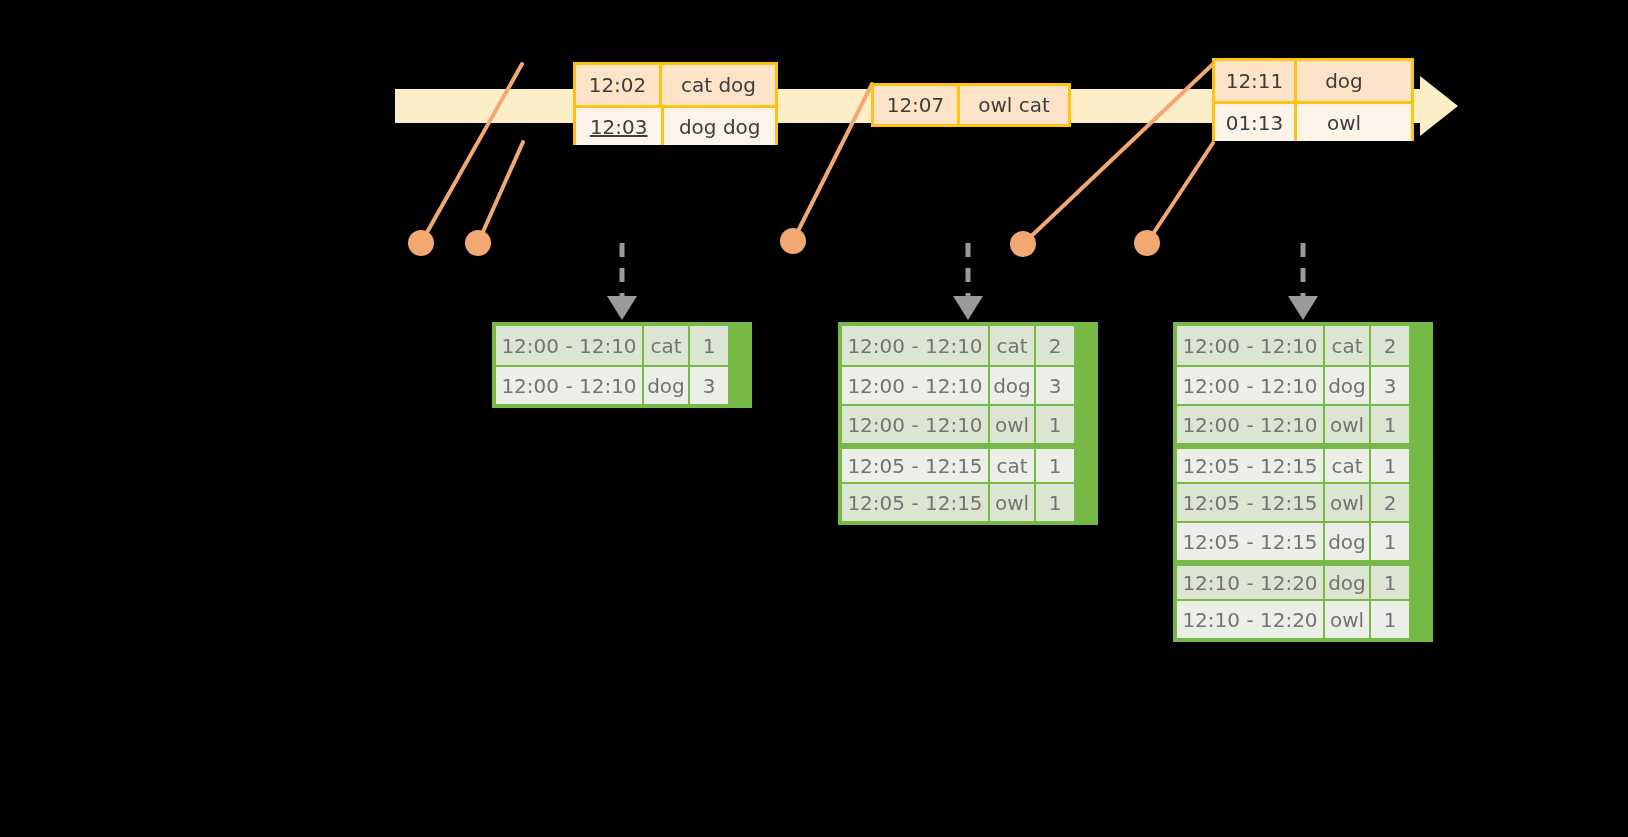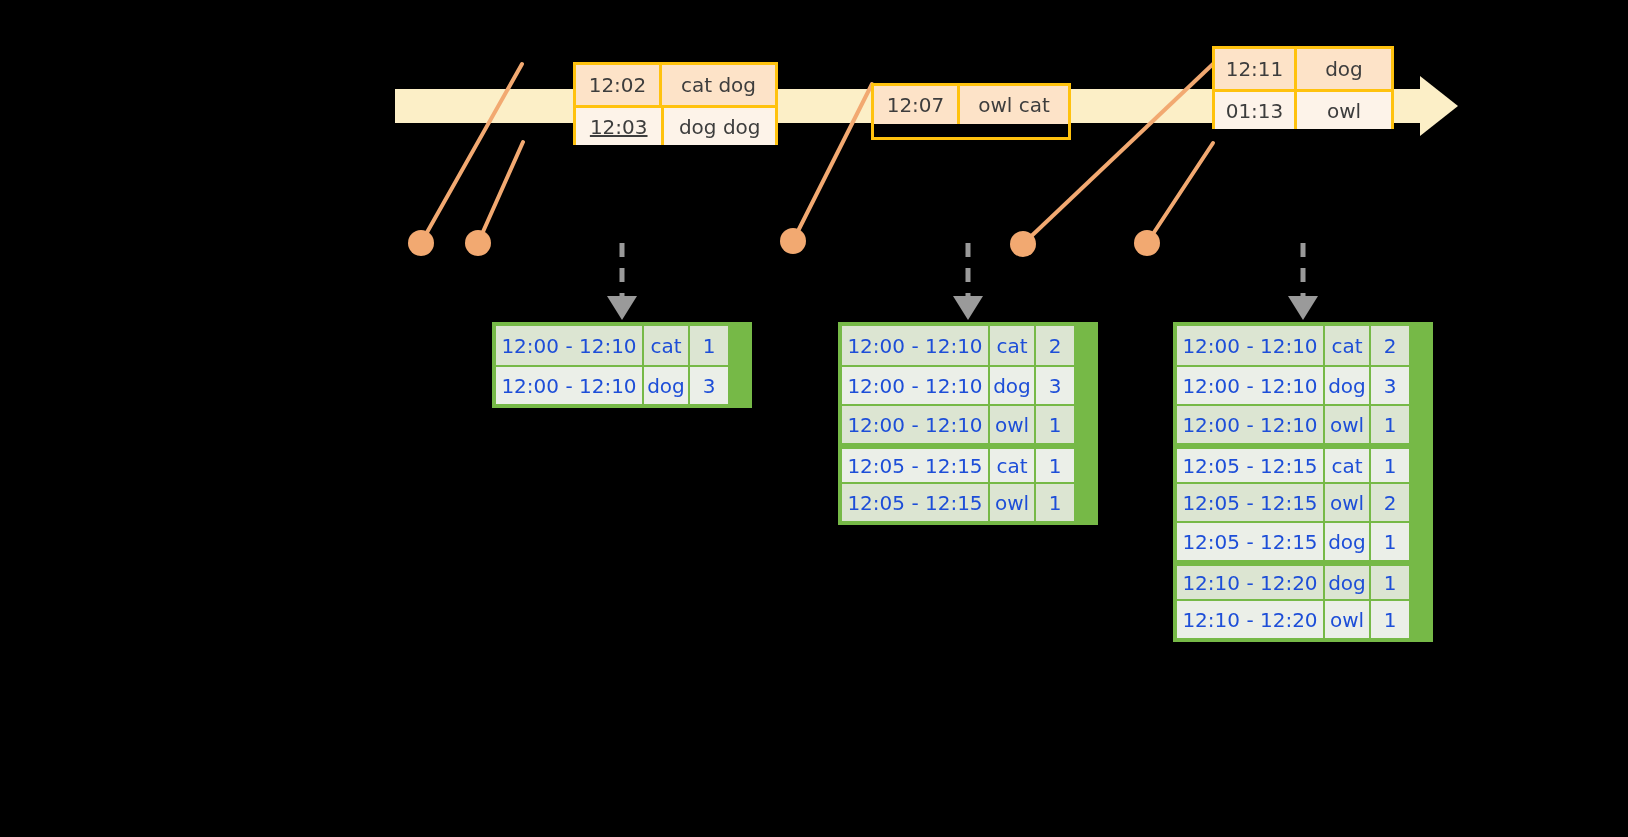--- a/index.html
+++ b/index.html
@@ -31,21 +31,21 @@
   svg.links{position:absolute;left:0;top:0;width:1628px;height:837px;overflow:visible;}
 
   
   .rtable{position:absolute;border:4px solid #76B947;box-sizing:border-box;background:#76B947;}
   .rrow{display:flex;height:39px;box-sizing:border-box;border-top:2px solid #76B947;}
   .rrow:first-child{border-top:none;}
   .rrow.group{border-top:6px solid #76B947;}
   .rrow.dark .rcell{background:#DCE5D2;}
   .rrow.light .rcell{background:#EBEFE8;}
   .rcell{display:flex;align-items:center;justify-content:center;
-    box-sizing:border-box;font-size:20px;white-space:nowrap;color:#1d4ed8;
+    box-sizing:border-box;font-size:20px;white-space:nowrap;color:#737373;
     border-right:2px solid #76B947;}
   .rcell:last-child{border-right:none;}
   .rcell.win{width:148px;}
   .rcell.key{width:46px;}
   .rcell.cnt{width:38px;}
 </style>
 </head>
 <body>
 
 <div id="stage">
@@ -84,28 +84,28 @@
     <div class="erow top">
       <div class="ecell time" style="width:86px;">12:02</div>
       <div class="ecell" style="width:113px;">cat dog</div>
     </div>
     <div class="erow bot">
       <div class="ecell time" style="width:98px;text-decoration:underline;">12:03</div>
       <div class="ecell" style="width:123px;">dog dog</div>
     </div>
   </div>
 
-  <div class="ebox" style="left:871px;top:83px;width:200px;height:57px;">
+  <div class="ebox" style="left:871px;top:83px;width:200px;height:44px;">
     <div class="erow top" style="height:38px;">
       <div class="ecell time" style="width:86px;">12:07</div>
       <div class="ecell" style="width:108px;">owl cat</div>
     </div>
   </div>
 
-  <div class="ebox" style="left:1212px;top:46px;width:182px;height:83px;">
+  <div class="ebox" style="left:1212px;top:58px;width:202px;height:83px;">
     <div class="erow top">
       <div class="ecell time" style="width:82px;">12:11</div>
       <div class="ecell" style="width:94px;">dog</div>
     </div>
     <div class="erow bot">
       <div class="ecell time" style="width:82px;">01:13</div>
       <div class="ecell" style="width:94px;">owl</div>
     </div>
   </div>
 

